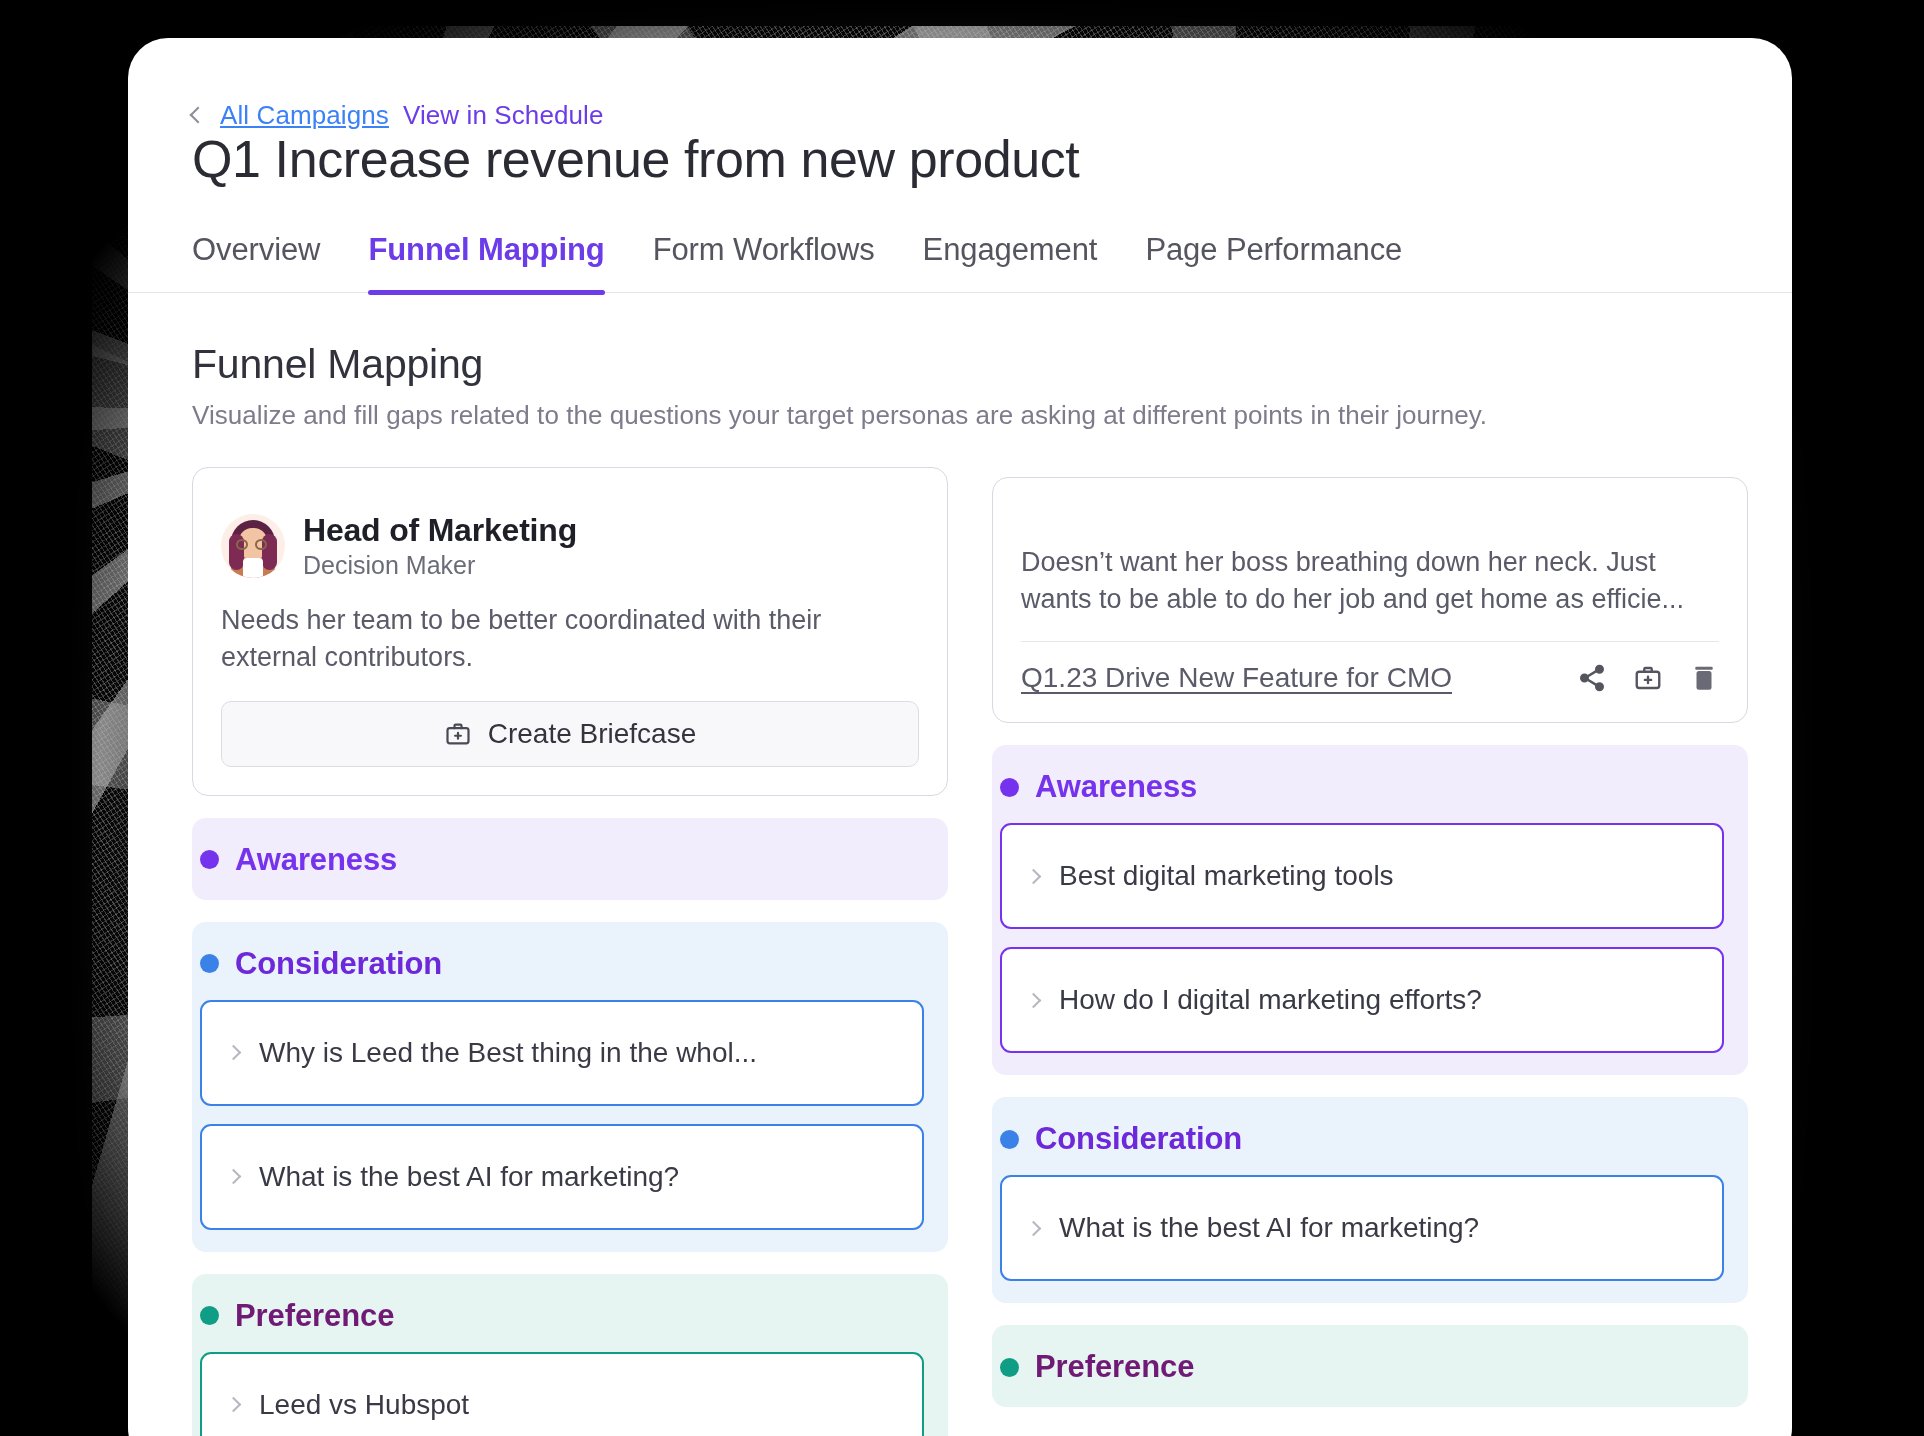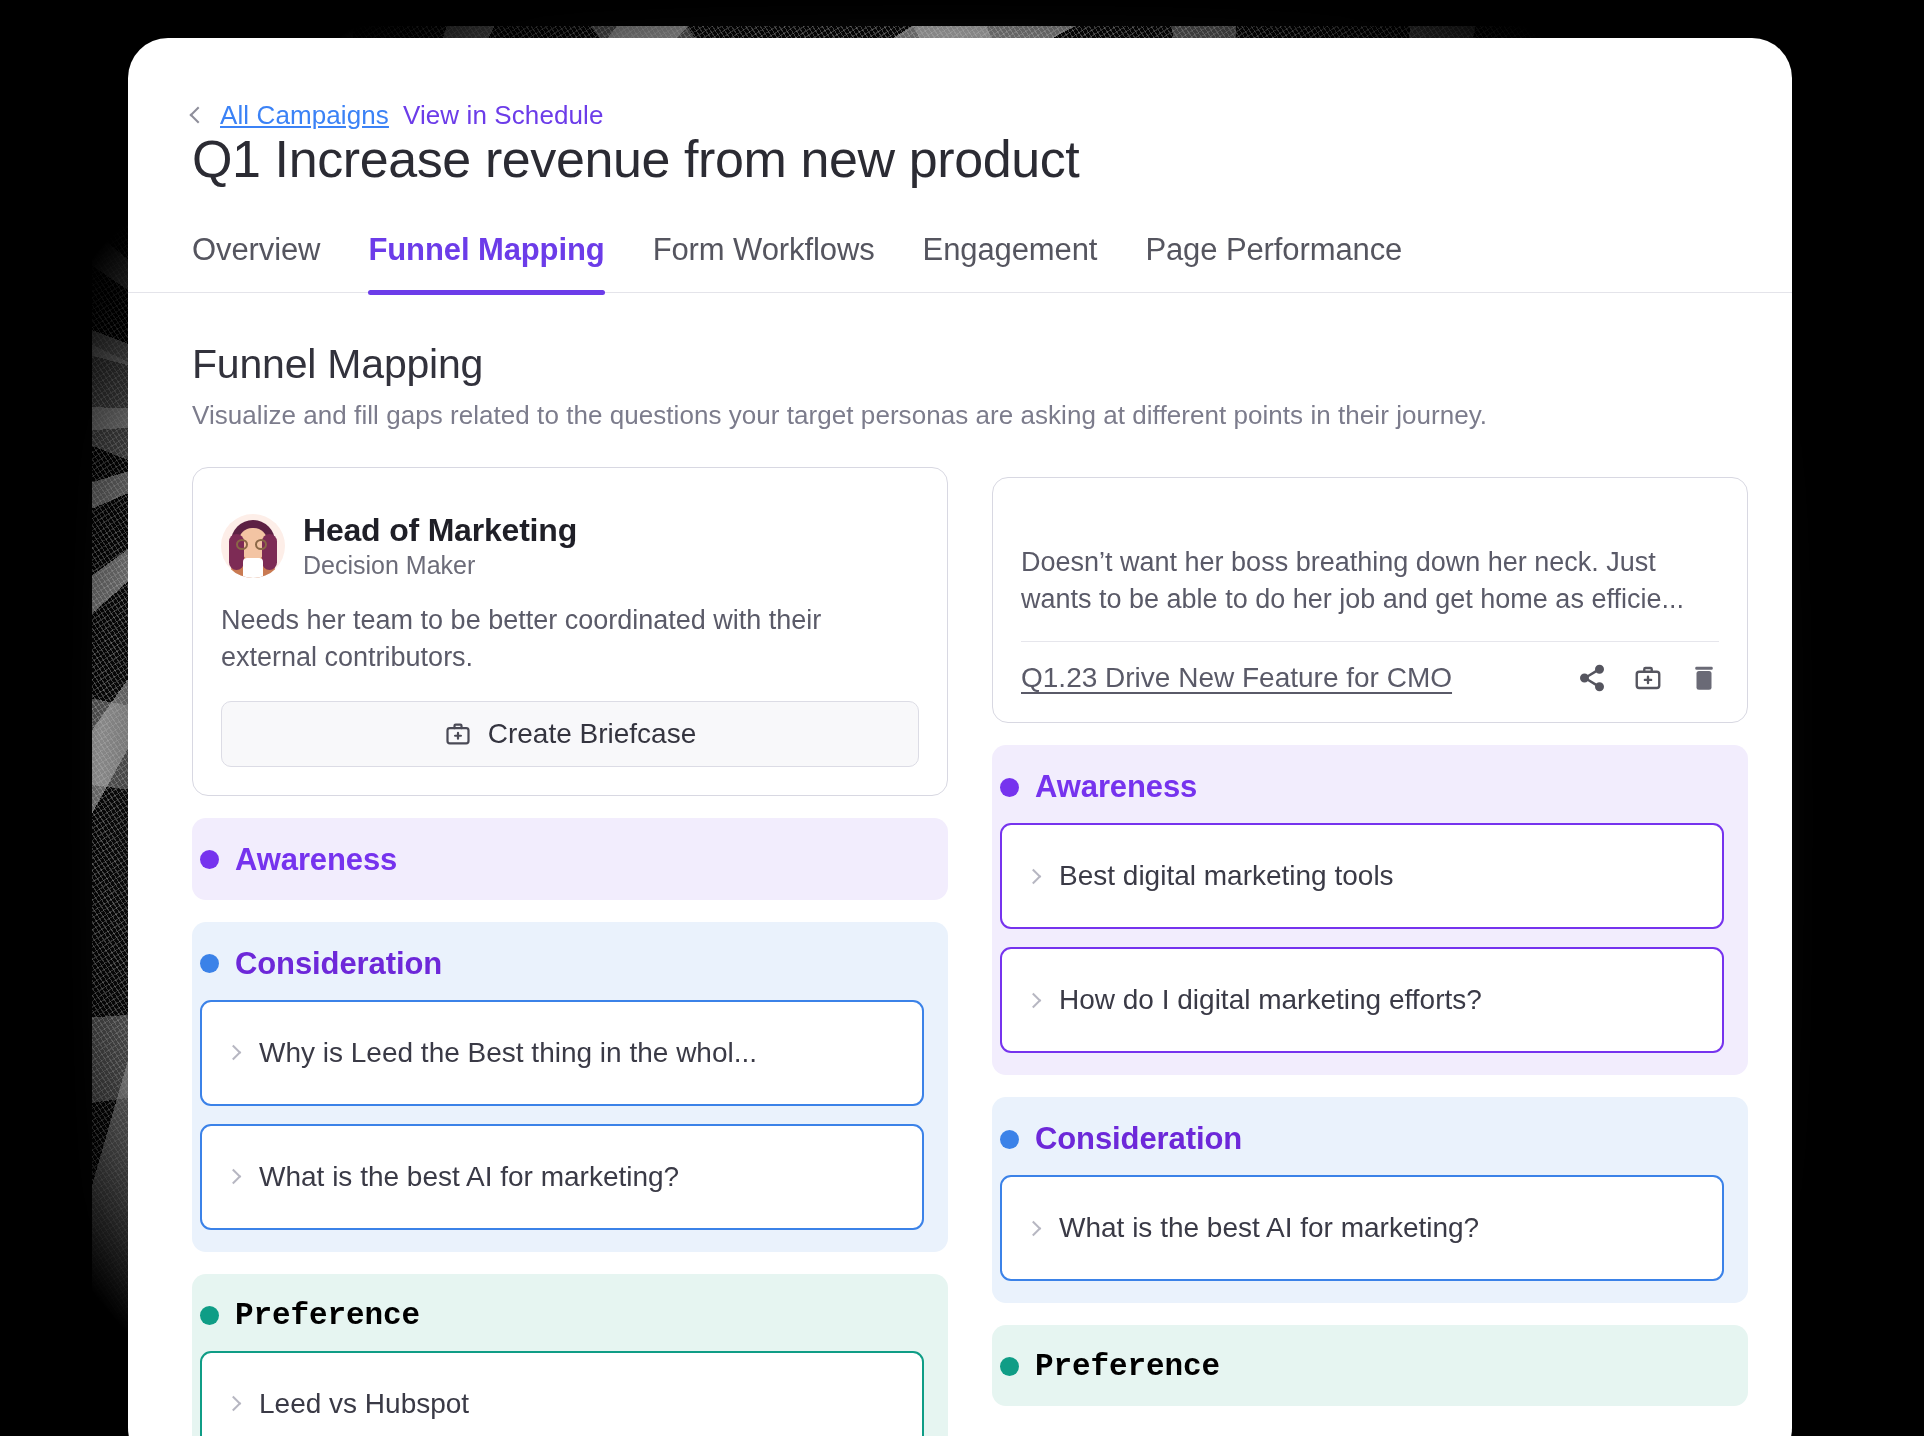--- a/index.html
+++ b/index.html
@@ -261,21 +261,21 @@
   .dot.consideration { background: #3b82e8; }
   .dot.preference { background: #0f9d86; }
 
   .stage-label {
     font-size: 31px;
     font-weight: 700;
     letter-spacing: -.1px;
   }
   .stage-label.awareness { color: #7633ee; }
   .stage-label.consideration { color: #6d28d9; }
-  .stage-label.preference { color: #000000; font-family: Liberation Mono, monospace; }
+  .stage-label.preference { color: #701a75; }
 
   .qrow {
     margin-top: 18px;
     background: #ffffff;
     border-radius: 11px;
     height: 106px;
     display: flex;
     align-items: center;
     gap: 20px;
     padding: 0 22px;

